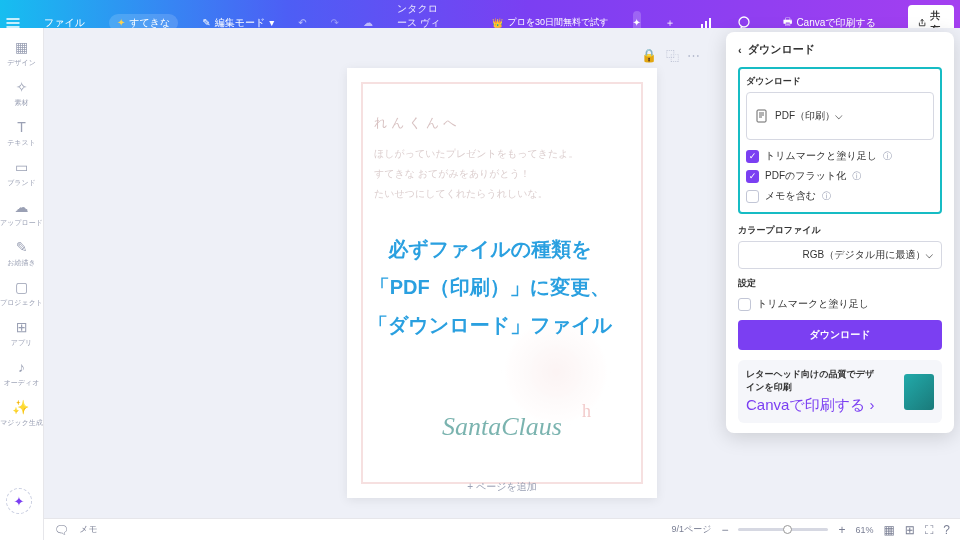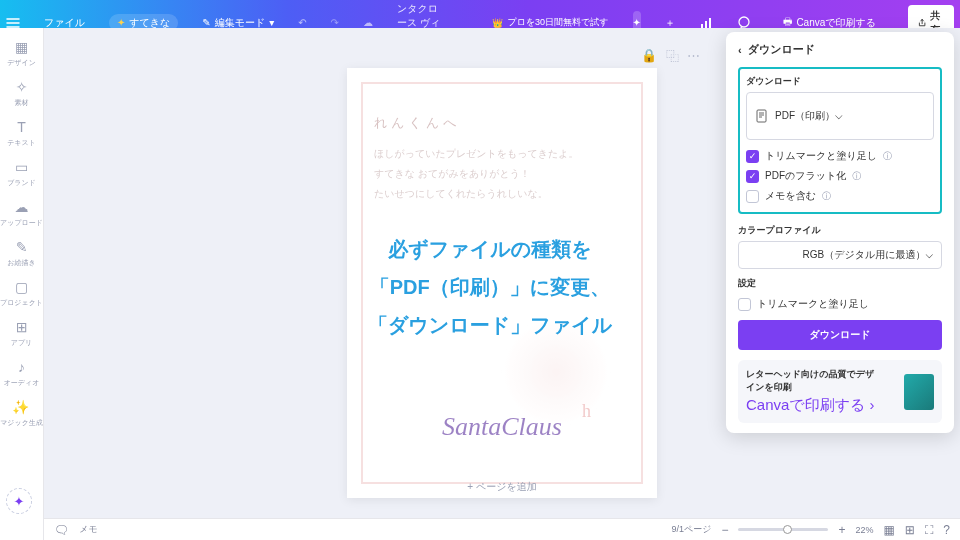--- a/index.html
+++ b/index.html
@@ -22,21 +22,21 @@
 .sb-item { width: 44px; display: flex; flex-direction: column; align-items: center; gap: 2px; padding: 4px 0; cursor: pointer; color: #9aa0b4; }
 .sb-item .sb-icon { width: 18px; height: 18px; display: flex; align-items: center; justify-content: center; font-size: 14px; }
 .sb-item .sb-label { font-size: 7px; color: #9aa0b4; }
 
 
 .canvas-wrap { position: absolute; left: 44px; right: 0; top: 28px; bottom: 22px; background: #eef0f7; }
 .page { position: absolute; left: 50%; transform: translateX(-50%); top: 40px; width: 310px; height: 430px; background: #fff; box-shadow: 0 2px 10px rgba(0,0,0,0.08); }
 .page-inner { position: absolute; inset: 14px; border: 2px solid #efc7c7; opacity: 0.55; }
 .letter-text { font-family: serif; text-align: left; color: #bfa6a6; padding-top: 26px; font-size: 10px; line-height: 2; margin-left: 11px; }
 .letter-text .title { font-size: 13px; margin-bottom: 8px; letter-spacing: 4px; color: #b89090; }
-.santa { position: absolute; bottom: 40px; left: 50%; transform: translateX(-50%); font-family: cursive; font-size: 26px; color: #4c1d95; font-style: italic; }
+.santa { position: absolute; bottom: 40px; left: 50%; transform: translateX(-50%); font-family: cursive; font-size: 26px; color: #0f766e; font-style: italic; }
 .santa2 { position: absolute; bottom: 60px; right: 50px; font-family: cursive; font-size: 18px; color: #e8a0a0; }
 .santa-img { position: absolute; right: 30px; bottom: 55px; width: 110px; height: 110px; border-radius: 50%; background: radial-gradient(circle, #f5dcdc 0%, #fff 70%); opacity: 0.6; }
 .page-tools { position: absolute; top: 20px; right: 260px; display: flex; gap: 8px; color: #aab0c6; font-size: 13px; }
 .add-page { position: absolute; left: 50%; transform: translateX(-50%); bottom: 18px; font-size: 10px; color: #9aa0b4; padding: 6px; }
 
 
 .dl-panel { position: absolute; right: 6px; top: 32px; width: 228px; background: #fff; border-radius: 8px; box-shadow: 0 4px 20px rgba(0,0,0,0.15); padding: 10px 12px; font-size: 10px; color: #333; z-index: 10; }
 .dl-header { display: flex; align-items: center; gap: 6px; font-weight: 600; font-size: 11px; margin-bottom: 10px; cursor: pointer; }
 .dl-section-label { font-size: 9px; font-weight: 600; margin-bottom: 4px; }
 .dl-highlight-box { border: 2px solid #16bcc4; border-radius: 4px; padding: 6px; margin-bottom: 10px; }
@@ -260,20 +260,20 @@
 <div class="bottombar">
   <span class="bb-icon">🗨</span>
   <span>メモ</span>
   <div class="bb-spacer"></div>
   <span>9/1ページ</span>
   <span class="bb-icon">−</span>
   <div class="slider">
       <div class="knob"></div>
     </div>
   <span class="bb-icon">+</span>
-  <span>22%</span>
+  <span>61%</span>
   <span class="bb-icon">▦</span>
   <span class="bb-icon">⊞</span>
   <span class="bb-icon">⛶</span>
   <span class="bb-icon">?</span>
 </div>
 
 <div class="help-fab">✦</div>
 
 </body></html>

